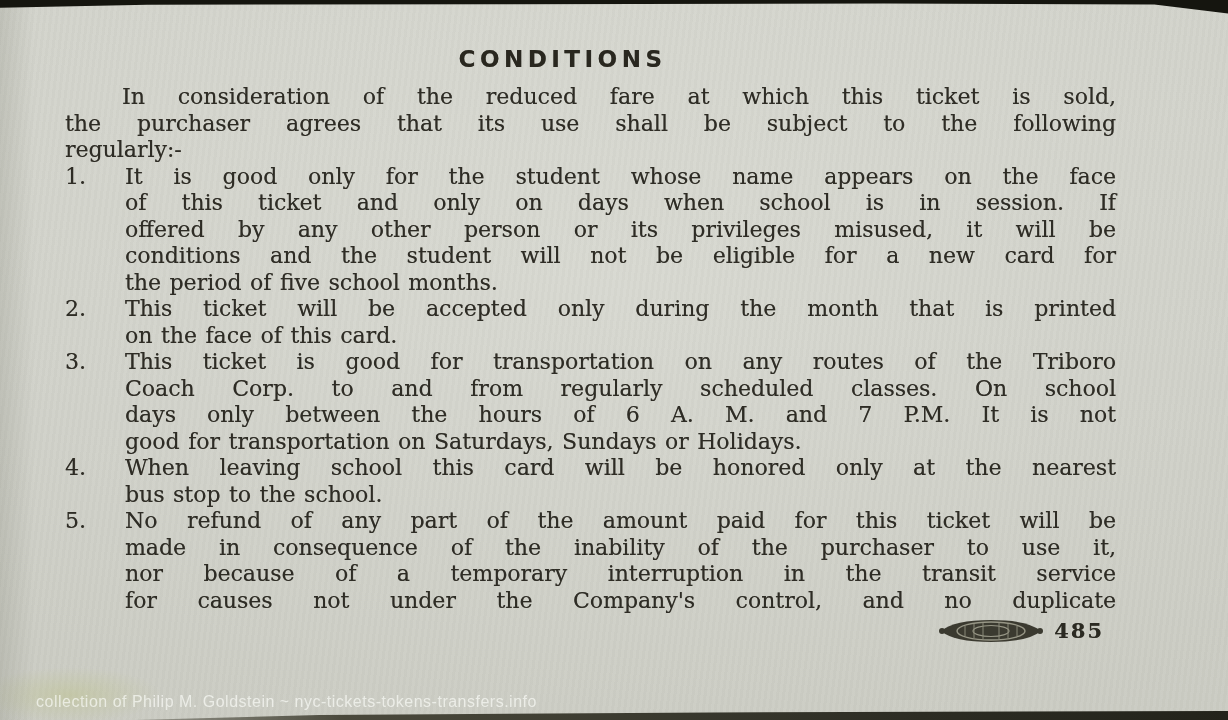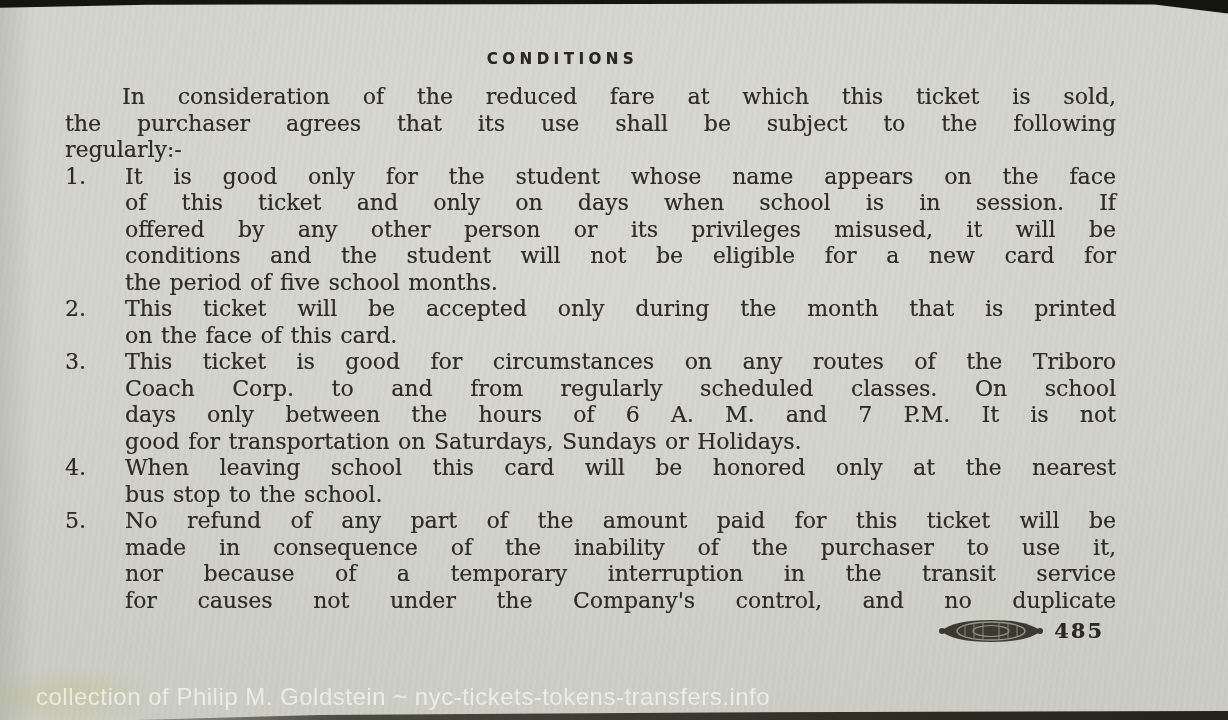--- a/index.html
+++ b/index.html
@@ -36,21 +36,21 @@
   .content{
     position:absolute;left:65px;right:112px;top:0;
     color:#2e2c25;
     font-size:22px;line-height:26.5px;
     text-shadow:0.2px 0.3px 0.6px rgba(46,44,36,0.55);
   }
   .title{
     margin:0;padding-top:46px;height:28px;
     text-align:center;transform:translateX(-28px);
     font-family:"DejaVu Sans", sans-serif;
-    font-weight:bold;font-size:15px;letter-spacing:4.5px;
+    font-weight:bold;font-size:23px;letter-spacing:4.5px;
     color:#29271f;
   }
   .intro{margin-top:10px;}
   .line{word-spacing:1.5px;}
   .just{text-align:justify;text-align-last:justify;}
   .indent{text-indent:57px;}
   .item{display:flex;align-items:flex-start;}
   .num{flex:0 0 60px;}
   .itemlines{flex:1 1 auto;min-width:0;}
   
@@ -60,21 +60,21 @@
     transform:translateX(-12px);
   }
   .bug{display:inline-block;line-height:0;}
   .shopnum{
     font-weight:bold;font-size:21px;letter-spacing:2px;color:#2b2a22;
   }
   
   .watermark{
     position:absolute;left:36px;bottom:9px;
     font-family:"Liberation Sans", sans-serif;
-    font-size:24px;letter-spacing:0.5px;
+    font-size:16px;letter-spacing:0.5px;
     color:rgba(251,252,248,0.68);
     text-shadow:none;
   }
 </style>
 </head>
 <body>
 
 <div class="card">
 
   <div class="edge-left"></div>
@@ -104,21 +104,21 @@
       <span class="num">2.</span>
       <div class="itemlines">
         <div class="line just">This ticket will be accepted only during the month that is printed</div>
         <div class="line">on the face of this card.</div>
       </div>
     </div>
 
     <div class="item">
       <span class="num">3.</span>
       <div class="itemlines">
-        <div class="line just">This ticket is good for circumstances on any routes of the Triboro</div>
+        <div class="line just">This ticket is good for transportation on any routes of the Triboro</div>
         <div class="line just">Coach Corp. to and from regularly scheduled classes.  On school</div>
         <div class="line just">days only between the hours of 6 A. M. and 7 P.M.  It is not</div>
         <div class="line">good for transportation on Saturdays, Sundays or Holidays.</div>
       </div>
     </div>
 
     <div class="item">
       <span class="num">4.</span>
       <div class="itemlines">
         <div class="line just">When leaving school this card will be honored only at the nearest</div>

